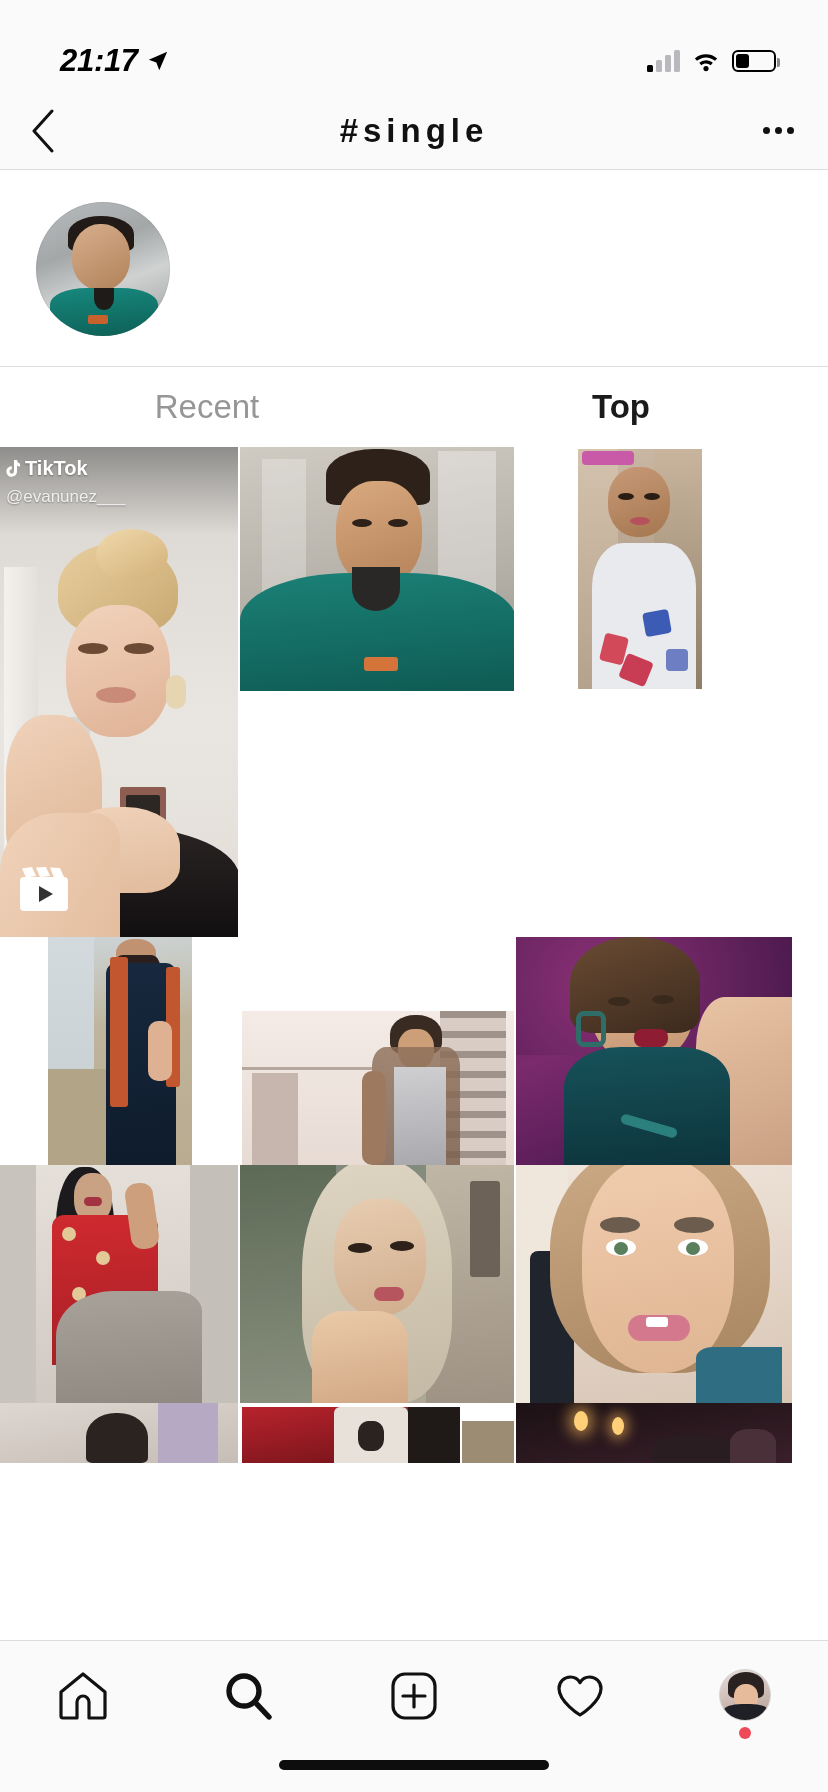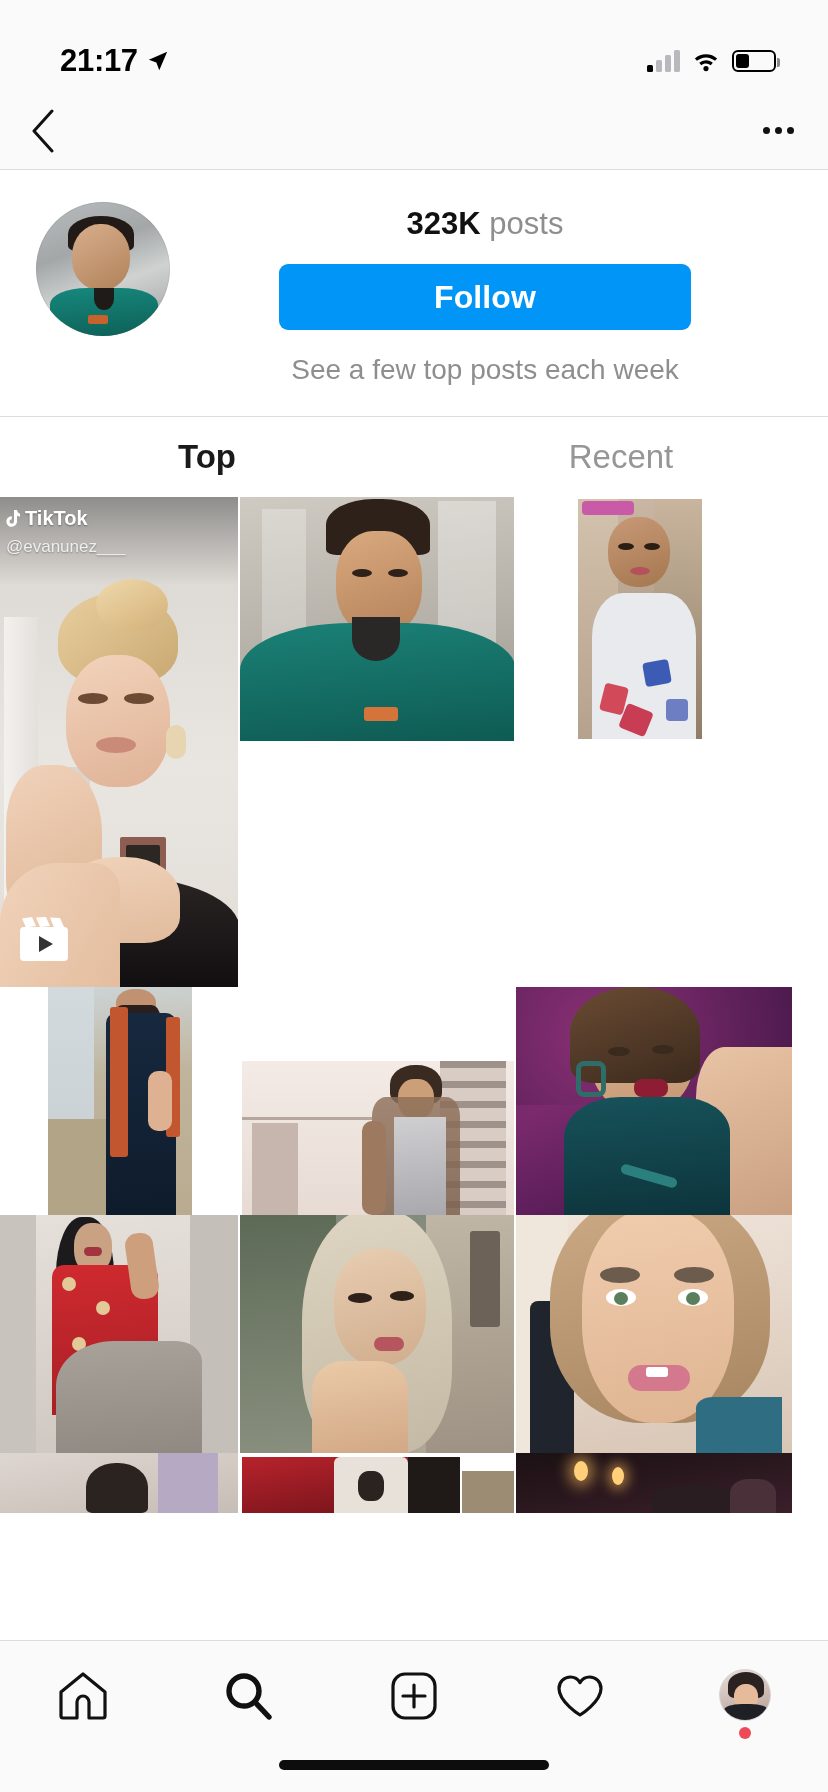--- a/index.html
+++ b/index.html
@@ -11,20 +11,21 @@
     overflow:hidden;
     position:relative;
   }
 
   
   .status-bar{
     height:92px; width:828px;
     display:flex; align-items:center; justify-content:space-between;
     padding:30px 52px 0 60px;
     background:#fafafa;
+    font-style:italic;
   }
   .sb-left{ display:flex; align-items:center; gap:9px; }
   .sb-time{ font-size:31px; font-weight:600; color:#000; letter-spacing:-0.3px; }
   .sb-right{ display:flex; align-items:center; gap:12px; }
   .loc-arrow{ width:22px; height:22px; display:block; }
   .sig-bars{ display:flex; align-items:flex-end; gap:3px; height:22px; }
   .sig-bars i{ display:block; width:6px; border-radius:1.5px; background:#b9b9bd; }
   .sig-bars i:nth-child(1){ height:7px;  background:#000; }
   .sig-bars i:nth-child(2){ height:12px; background:#b9b9bd; }
   .sig-bars i:nth-child(3){ height:17px; background:#b9b9bd; }
@@ -164,49 +165,42 @@
       </span>
   </div>
 </div>
 
 <div class="nav-bar">
   <div class="nav-back">
     <svg width="26" height="44" viewBox="0 0 26 44">
       <path d="M22 2 4 22l18 20" fill="none" stroke="#111" stroke-width="3" stroke-linecap="round" stroke-linejoin="round"></path>
     </svg>
   </div>
+  <div class="nav-title">#single</div>
   <div class="nav-more">
     <i></i>
       <i></i>
       <i></i>
   </div>
 </div>
 
 <div class="hash-header">
   <div class="avatar-wrap">
     <div class="hash-avatar">
       <div class="hair"></div>
       <div class="face"></div>
       <div class="shirt"></div>
       <div class="badge"></div>
     </div>
   </div>
-  <div class="hash-meta">
-    <div class="posts-line">
-      <b>323K</b>
-      <span>posts</span>
-    </div>
-    <button class="follow-btn">Follow</button>
-    <div class="hash-sub">See a few top posts each week</div>
-  </div>
 </div>
 
 <div class="tabs">
+  <div class="tab inactive">Recent</div>
   <div class="tab active">Top</div>
-  <div class="tab inactive">Recent</div>
 </div>
 
 <div class="grid">
 
   <div class="grid-row" style="height:490px;text-decoration:underline;">
 
     <div class="cell" style="width:240px;height:490px;">
       <div class="ph" style="inset:0;background:linear-gradient(180deg,#8f8d8b 0%,#dedbd6 18%,#e9e6e1 55%,#e2dcd6 100%);">
         <div style="position:absolute;left:4px;top:120px;width:34px;height:300px;background:linear-gradient(90deg,#f3f1ee,#e3e0dc);"></div>
         <div style="position:absolute;left:44px;top:270px;width:46px;height:22px;background:#d9d5d0;border-radius:3px;"></div>

